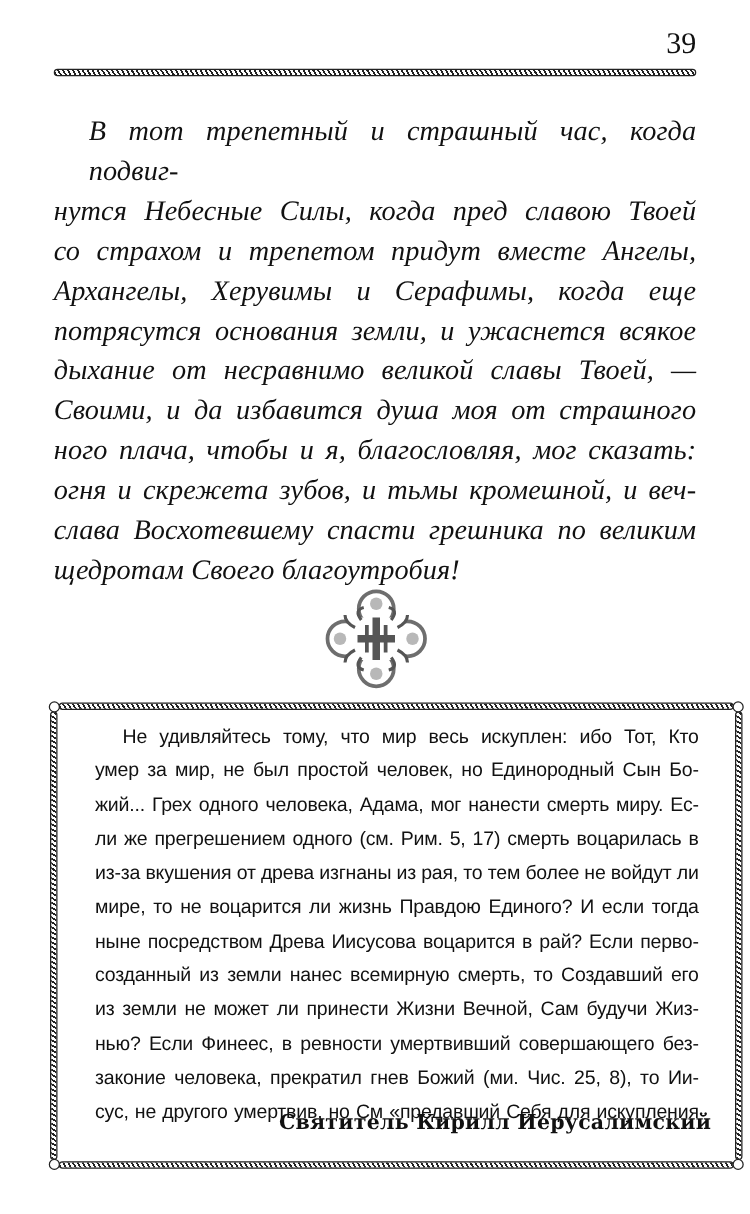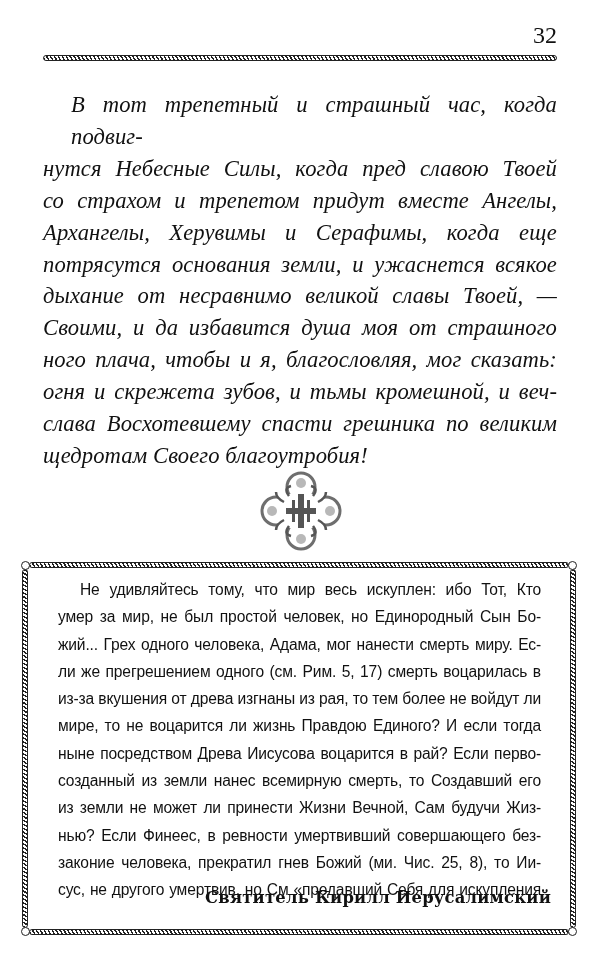--- a/index.html
+++ b/index.html
@@ -10,39 +10,39 @@
   .rope { position:absolute; height:6px; border-radius:3px; border:1px solid #222;
     background: repeating-linear-gradient(60deg, #222 0px, #222 1.4px, #fff 1.4px, #fff 3.4px); box-sizing:border-box; }
   .rope-v { position:absolute; width:6px; border-radius:3px; border:1px solid #222;
     background: repeating-linear-gradient(30deg, #222 0px, #222 1.4px, #fff 1.4px, #fff 3.4px); box-sizing:border-box; }
   .header-rule { left:43px; top:55px; width:514px; }
   .main-text { position:absolute; left:43px; top:89px; width:514px; font-family:"Liberation Serif", serif; font-size:22.6px; line-height:31.9px; text-align:justify; text-indent:28px; letter-spacing:0.1px; }
   .main-text .ln { display:block; text-align:justify; text-align-last:justify; text-indent:0;font-style:italic; }
   .main-text .ln.first { padding-left:28px; }
   .main-text .ln.last { text-align-last:left; }
   .ornament { position:absolute; left:258px; top:470px; width:86px; height:82px; }
-  .quote-box { position:absolute; left:25px; top:565px; width:548px; height:367px; }
+  .quote-box { position:absolute; left:43px; top:565px; width:548px; height:367px; }
   .quote-box .top { left:4px; top:-3px; width:540px; }
   .quote-box .bottom { left:4px; bottom:-3px; width:540px; }
   .quote-box .left { left:-3px; top:4px; height:359px; }
   .quote-box .right { right:-3px; top:4px; height:359px; }
   .corner { position:absolute; width:9px; height:9px; border:1.3px solid #222; border-radius:50%; background:#fff; box-sizing:border-box; }
   .c-tl { left:-4px; top:-4px; } .c-tr { right:-4px; top:-4px; }
   .c-bl { left:-4px; bottom:-4px; } .c-br { right:-4px; bottom:-4px; }
   .quote-text { position:absolute; left:33px; top:11px; width:483px; font-family:"Liberation Sans", sans-serif; font-size:15.6px; line-height:27.3px; letter-spacing:-0.15px; }
   .quote-text .ln { display:block; text-align:justify; text-align-last:justify; white-space:nowrap; }
   .quote-text .ln.first { padding-left:22px; }
   .quote-text .ln.last { text-align-last:left; }
   .signature { position:absolute; right:22px; top:323px; font-family:"DejaVu Serif", serif; font-weight:bold; font-size:16.4px; letter-spacing:0.2px; }
 </style>
 </head>
 <body>
 
 <div class="header">
-  <span class="page-number">32</span>
+  <span class="page-number">39</span>
 </div>
 <div class="rope header-rule"></div>
 
 <div class="main-text">
   <span class="ln first">В тот трепетный и страшный час, когда подвиг-</span>
   <span class="ln">нутся Небесные Силы, когда пред славою Твоей</span>
   <span class="ln">со страхом и трепетом придут вместе Ангелы,</span>
   <span class="ln">Архангелы, Херувимы и Серафимы, когда еще</span>
   <span class="ln">потрясутся основания земли, и ужаснется всякое</span>
   <span class="ln">дыхание от несравнимо великой славы Твоей, —</span>

